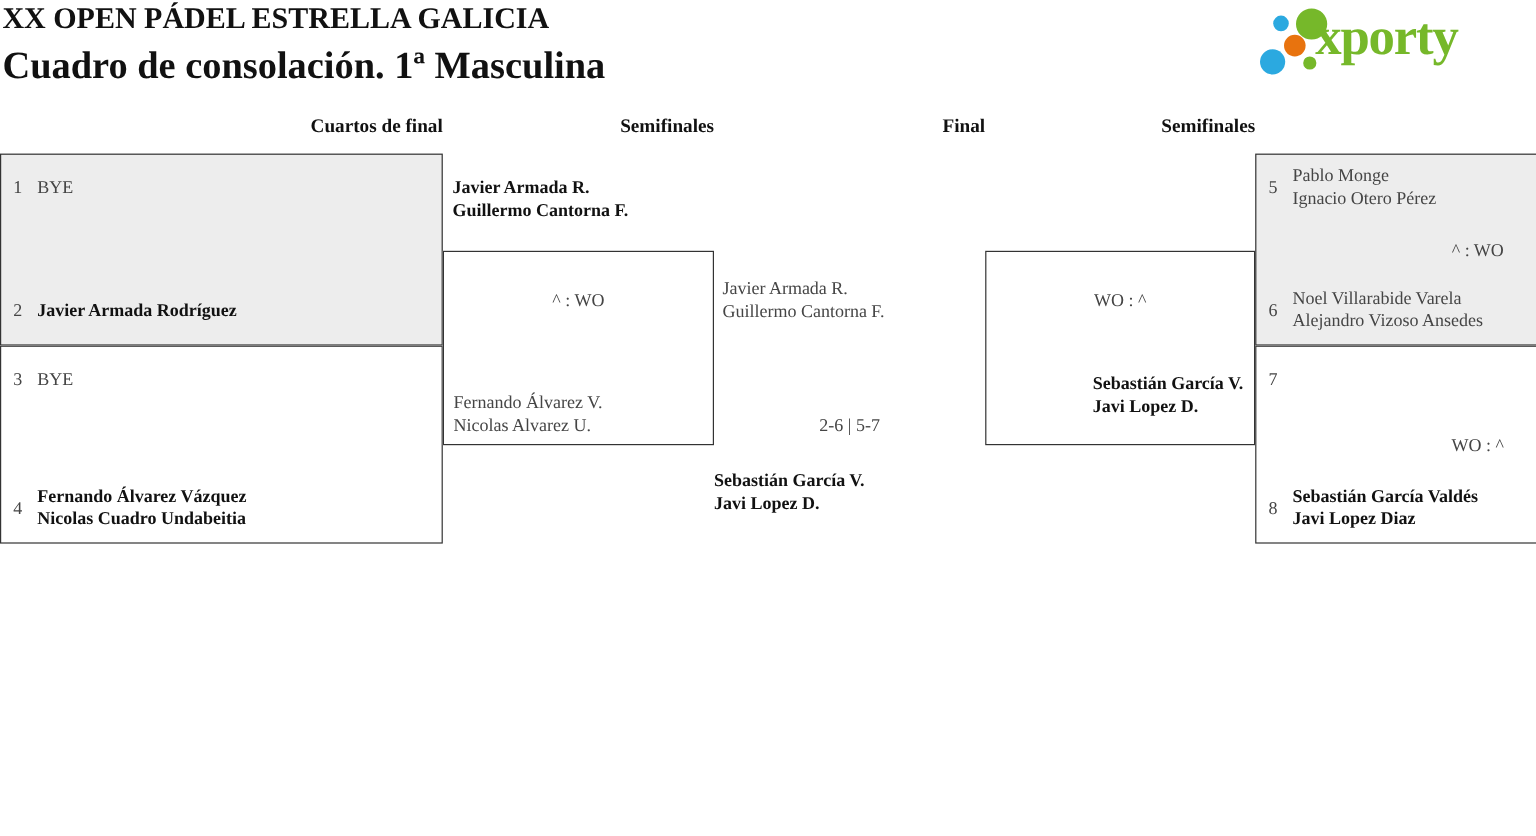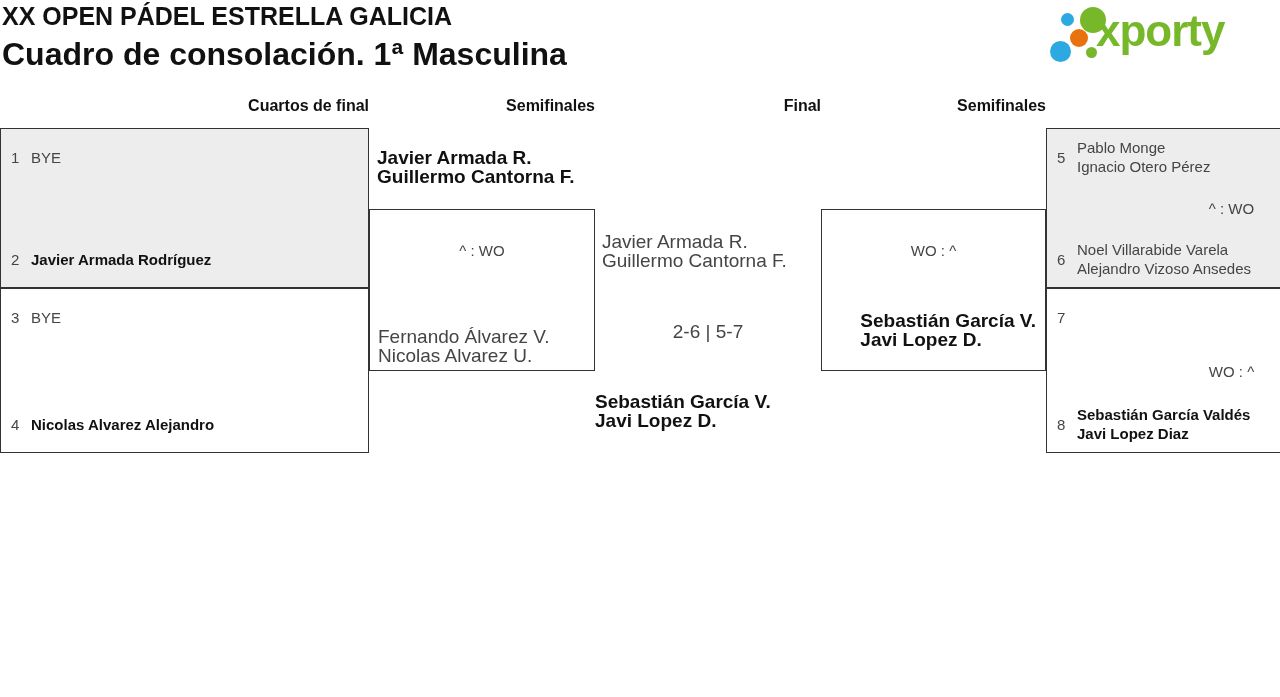--- a/index.html
+++ b/index.html
@@ -7,21 +7,21 @@
     --sec:#454545;
     --border:#333333;
     --shade:#ededed;
     --green:#76b82a;
     --blue:#2ba9e0;
     --orange:#e8730e;
   }
   html,body{margin:0;padding:0;background:#fff;}
   .page{
     position:relative;width:1280px;height:697px;background:#ffffff;
-    font-family:Liberation Sans, sans-serif;color:var(--ink);overflow:hidden;
+    font-family:Liberation Serif, serif;color:var(--ink);overflow:hidden;
   }
   .abs{position:absolute;}
   .t-title{left:2px;top:2px;font-size:25px;font-weight:700;white-space:nowrap;}
   .t-sub{left:2px;top:36px;font-size:32px;font-weight:700;white-space:nowrap;}
 
   
   .logo{left:1048px;top:0;width:230px;height:78px;}
   .dot{position:absolute;border-radius:50%;}
   .dot-green{background:var(--green);}
   .dot-blue{background:var(--blue);}
@@ -50,25 +50,25 @@
   .slot-bottom{bottom:8px;}
   .seed{flex:0 0 15px;width:15px;font-size:15px;color:var(--sec);}
   .team-lines{font-size:15px;line-height:19px;color:var(--sec);margin-left:5px;white-space:nowrap;}
   .team-lines.winner{font-weight:700;color:var(--ink);}
 
   .score-mid{
     position:absolute;left:0;right:0;text-align:center;
     font-size:15px;line-height:16px;color:var(--sec);white-space:nowrap;
   }
 
-  .float-text{position:absolute;font-size:19px;line-height:19px;white-space:nowrap;}
+  .float-text{position:absolute;font-size:15px;line-height:19px;white-space:nowrap;}
   .float-text.winner{font-weight:700;color:var(--ink);}
   .float-text.loser{color:var(--sec);}
   .right-align{text-align:left;}
-  .center-align{text-align:center;}
+  .center-align{text-align:center;margin-top:24px;}
 </style>
 </head>
 <body>
 
 <div class="page">
 
   <div class="abs t-title">XX OPEN PÁDEL ESTRELLA GALICIA</div>
   <div class="abs t-sub">Cuadro de consolación. 1ª Masculina</div>
 
   <div class="abs logo">
@@ -104,21 +104,22 @@
   <div class="match-box" style="left:0;top:288px;width:369px;height:165px;">
     <div class="slot-top">
       <span class="seed">3</span>
       <div class="team-lines">
         <div>BYE</div>
       </div>
     </div>
     <div class="slot-bottom">
       <span class="seed">4</span>
       <div class="team-lines winner">
-        <div>Nicolas Alvarez Alejandro</div>
+        <div>Fernando Álvarez Vázquez</div>
+        <div>Nicolas Cuadro Undabeitia</div>
       </div>
     </div>
   </div>
 
   <div class="float-text winner" style="left:377px;top:148px;">
     <div>Javier Armada R.</div>
     <div>Guillermo Cantorna F.</div>
   </div>
 
   <div class="match-box" style="left:369px;top:209px;width:226px;height:162px;">

